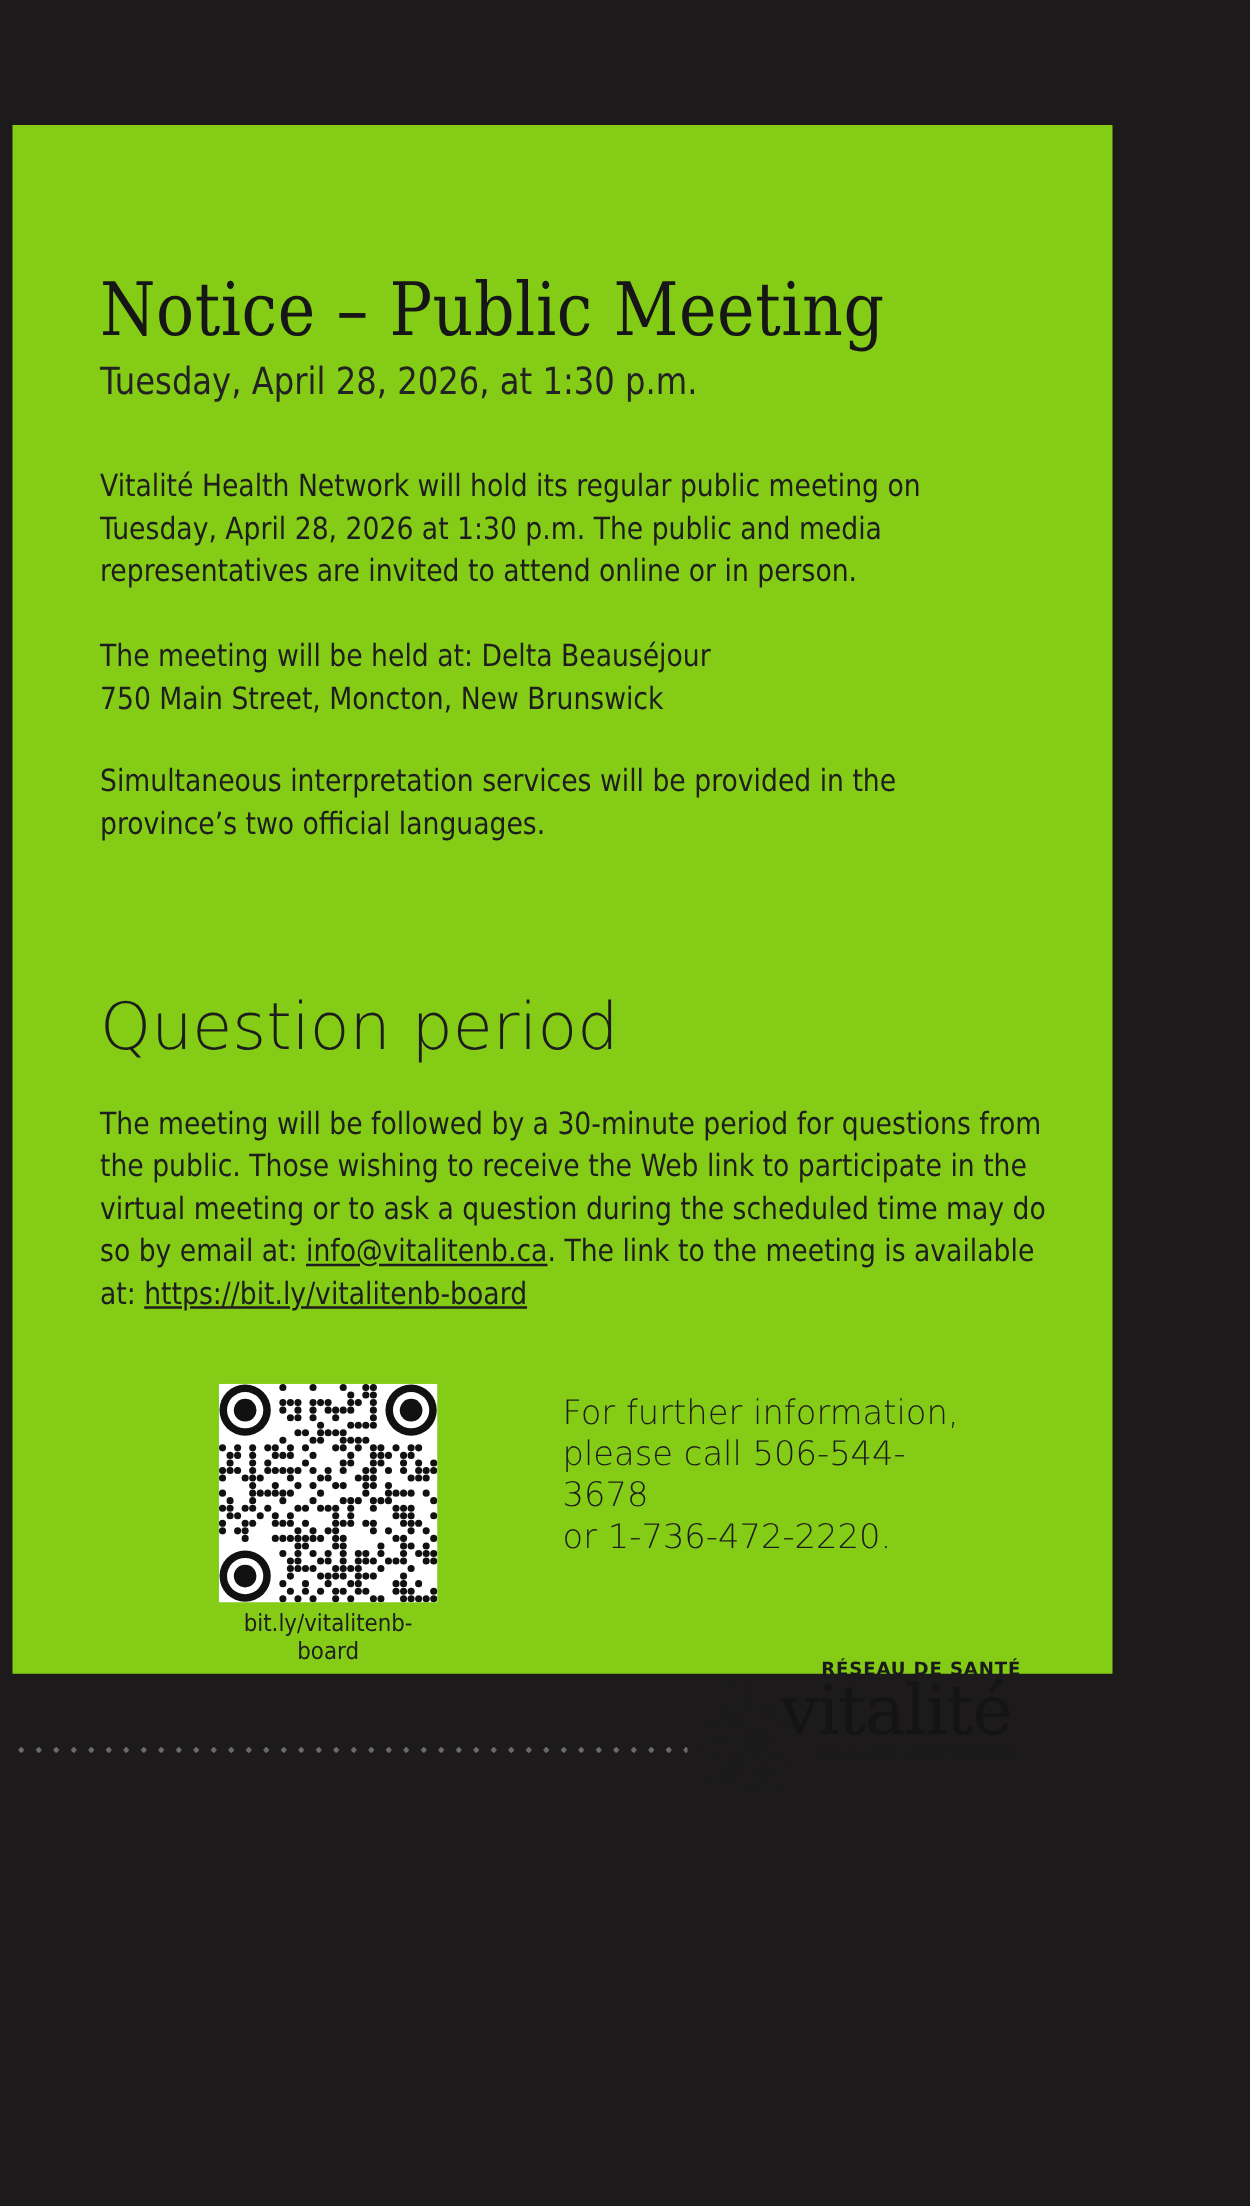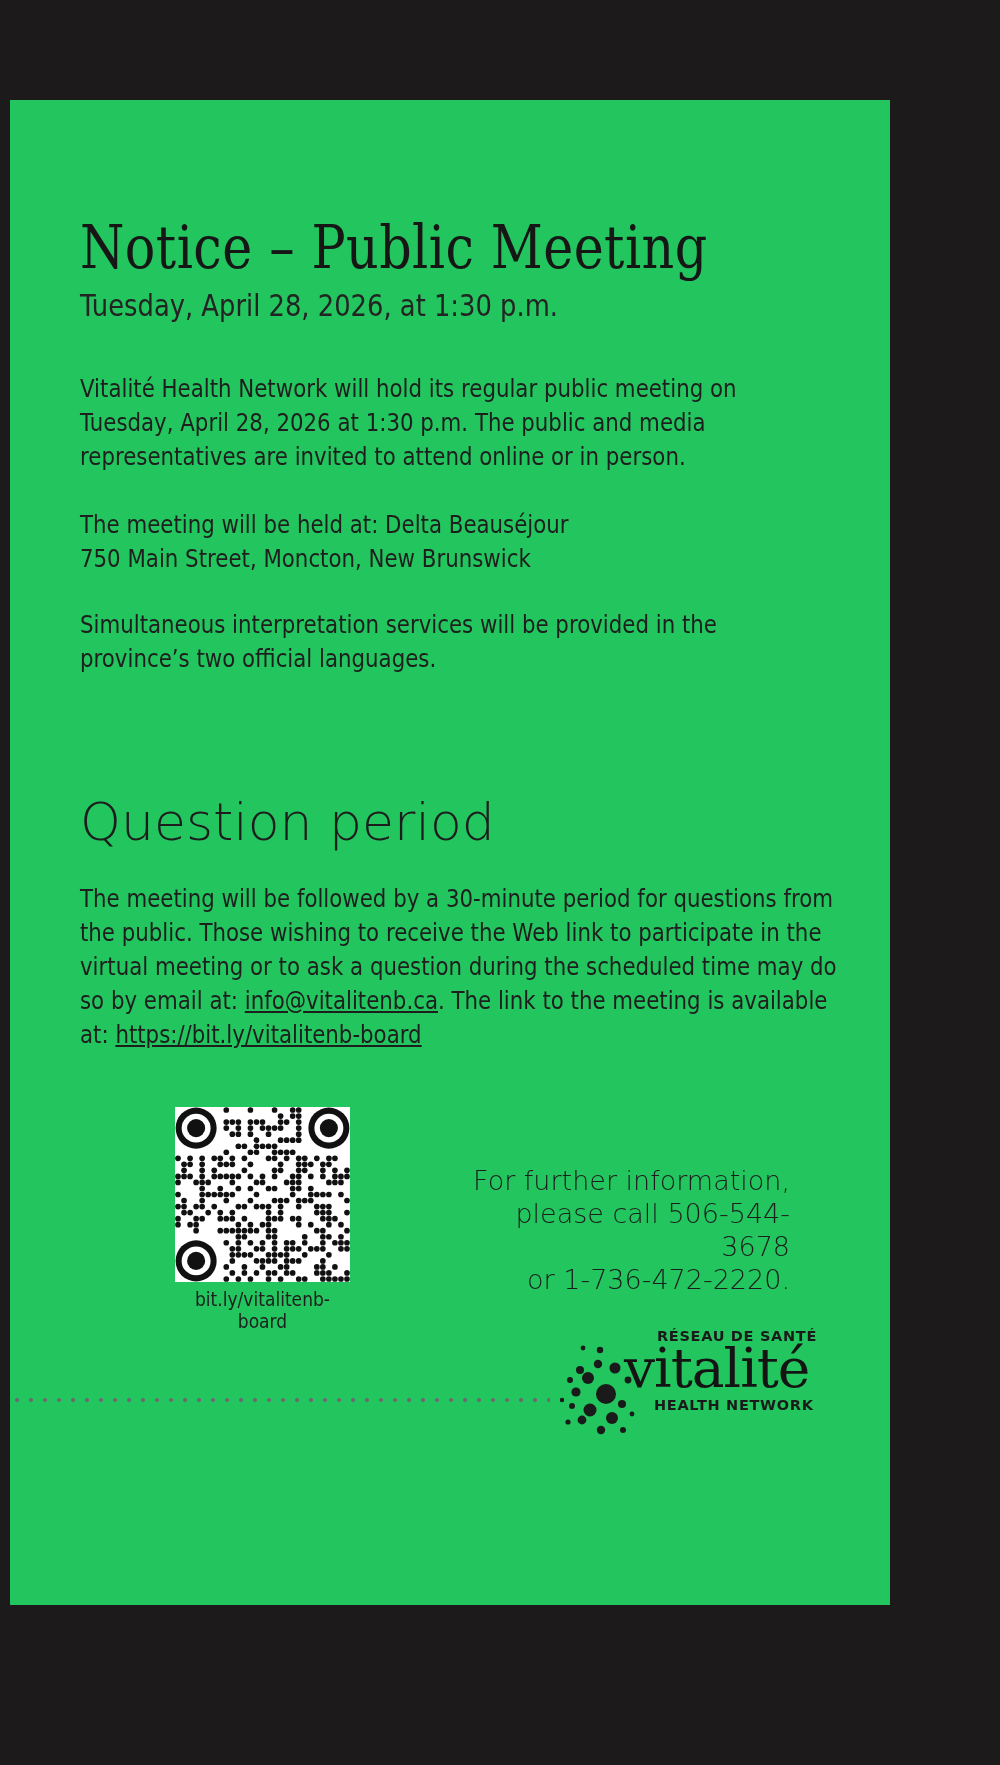--- a/index.html
+++ b/index.html
@@ -13,22 +13,22 @@
     height: 1765px;
     background: #1c1a1a;
     overflow: hidden;
     font-family: "DejaVu Sans", sans-serif;
   }
   .sheet {
     position: absolute;
     left: 10px;
     top: 100px;
     width: 880px;
-    height: 1505px;
-    background: #22c55e;
+    height: 1239px;
+    background: #84cc16;
   }
   .inner {
     position: absolute;
     left: 70px;
     top: 0;
     width: 760px;
     height: 100%;
   }
 
   
@@ -117,23 +117,23 @@
     text-align: center;
     font-size: 19px;
     color: #1e1e1e;
     transform: scaleX(0.9);
   }
 
   
   .contact {
     position: absolute;
     left: 370px;
-    top: 1064px;
+    top: 1014px;
     width: 340px;
-    text-align: right;
+    text-align: left;
     font-size: 27px;
     line-height: 33px;
     font-weight: 300;
     color: #1d1d1d;
   }
 
   
   .divider {
     position: absolute;
     left: -70px;

